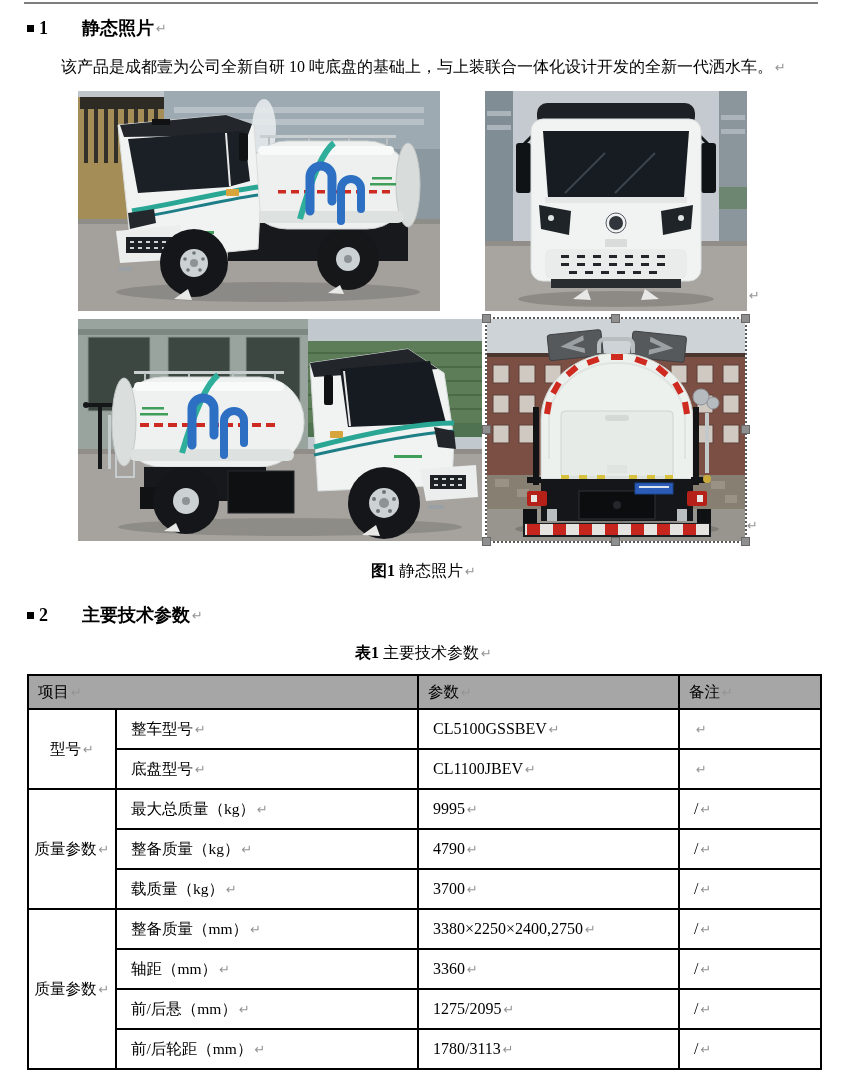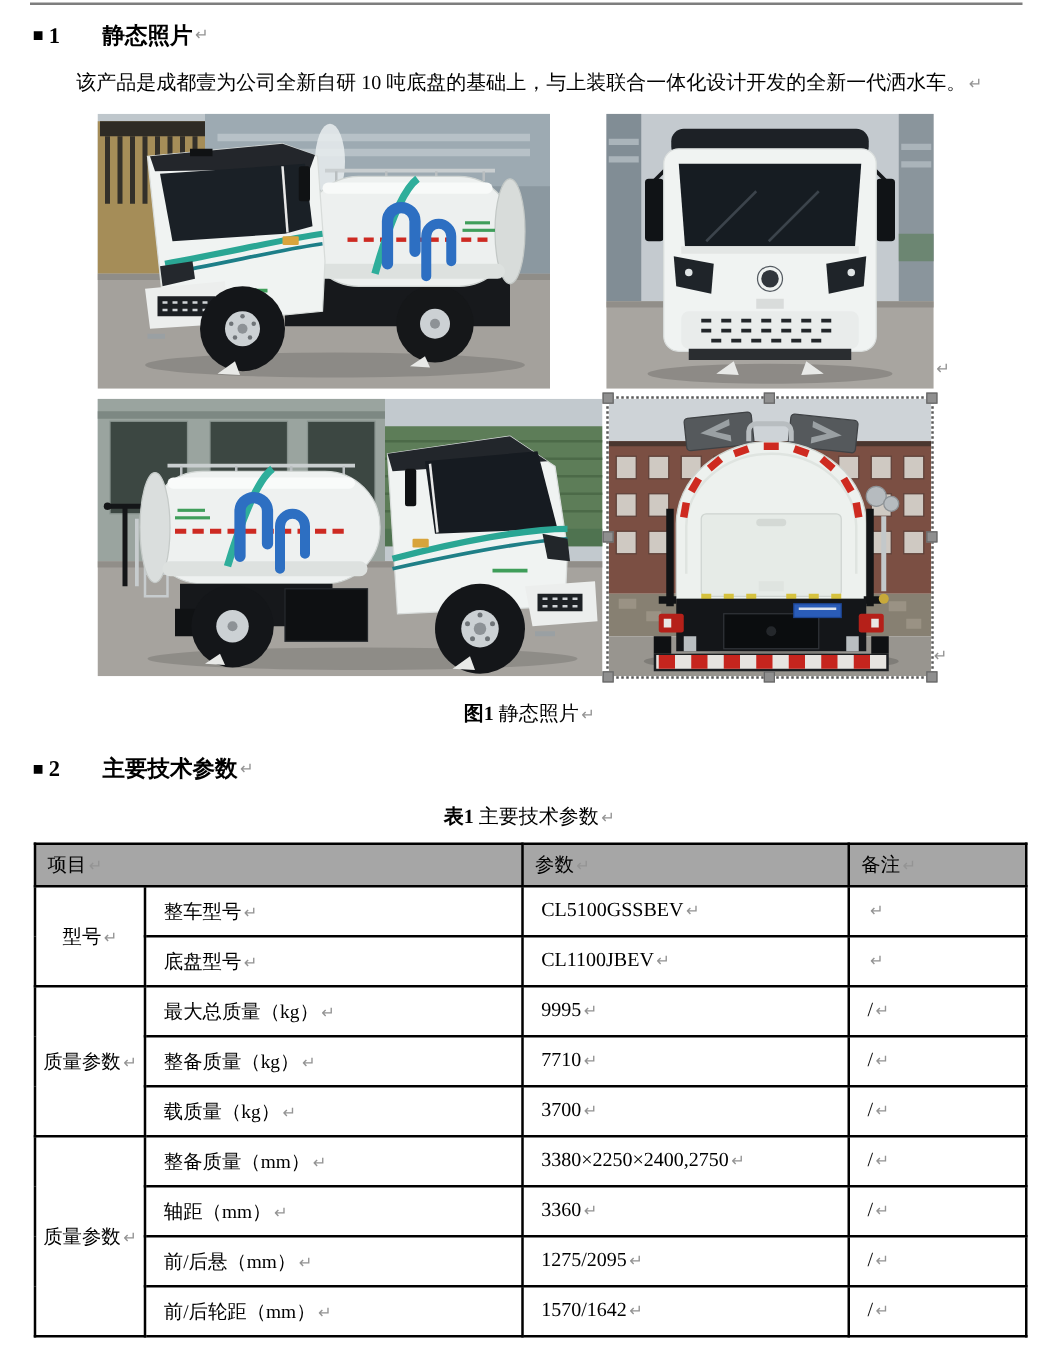--- a/index.html
+++ b/index.html
@@ -485,21 +485,21 @@
     </tr>
 
     <tr>
       <td class="gcell" rowspan="3"><span>质量参数</span><span class="pilcrow">↵</span></td>
       <td><span>最大总质量（kg）</span><span class="pilcrow">↵</span></td>
       <td class="vcell"><span>9995</span><span class="pilcrow">↵</span></td>
       <td class="vcell"><span>/</span><span class="pilcrow">↵</span></td>
     </tr>
     <tr>
       <td><span>整备质量（kg）</span><span class="pilcrow">↵</span></td>
-      <td class="vcell"><span>7710</span><span class="pilcrow">↵</span></td>
+      <td class="vcell"><span>4790</span><span class="pilcrow">↵</span></td>
       <td class="vcell"><span>/</span><span class="pilcrow">↵</span></td>
     </tr>
     <tr>
       <td><span>载质量（kg）</span><span class="pilcrow">↵</span></td>
       <td class="vcell"><span>3700</span><span class="pilcrow">↵</span></td>
       <td class="vcell"><span>/</span><span class="pilcrow">↵</span></td>
     </tr>
 
     <tr>
       <td class="gcell" rowspan="4"><span>质量参数</span><span class="pilcrow">↵</span></td>
@@ -512,17 +512,17 @@
       <td class="vcell"><span>3360</span><span class="pilcrow">↵</span></td>
       <td class="vcell"><span>/</span><span class="pilcrow">↵</span></td>
     </tr>
     <tr>
       <td><span>前/后悬（mm）</span><span class="pilcrow">↵</span></td>
       <td class="vcell"><span>1275/2095</span><span class="pilcrow">↵</span></td>
       <td class="vcell"><span>/</span><span class="pilcrow">↵</span></td>
     </tr>
     <tr>
       <td><span>前/后轮距（mm）</span><span class="pilcrow">↵</span></td>
-      <td class="vcell"><span>1570/1642</span><span class="pilcrow">↵</span></td>
+      <td class="vcell"><span>1780/3113</span><span class="pilcrow">↵</span></td>
       <td class="vcell"><span>/</span><span class="pilcrow">↵</span></td>
     </tr>
   </tbody>
 </table>
 
 </body></html>

